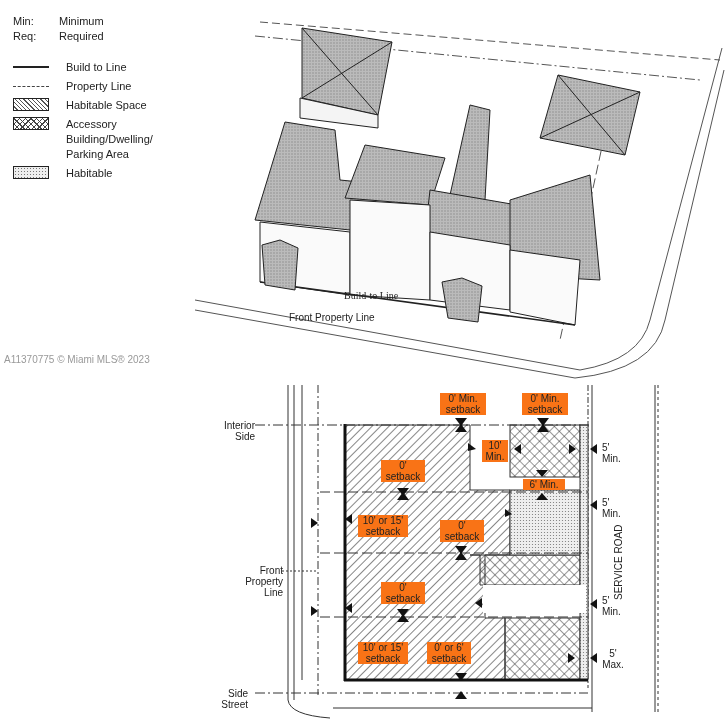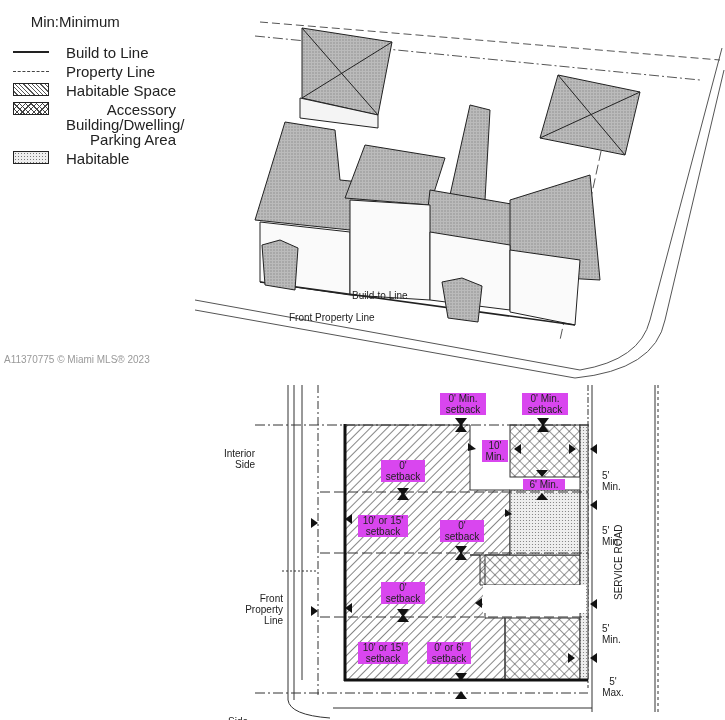--- a/index.html
+++ b/index.html
@@ -1,40 +1,44 @@
 <!DOCTYPE html>
 <html><head>
 <meta charset="utf-8">
 <style>
   html,body{margin:0;padding:0;background:#fff;}
   body{width:725px;height:720px;position:relative;overflow:hidden;font-family:"Liberation Sans",sans-serif;color:#222;}
-  .legend{position:absolute;left:13px;top:14px;font-size:15px;line-height:15px;text-align:right;}
+  .legend{position:absolute;left:13px;top:14px;font-size:11px;line-height:15px;}
   .abbr-row{display:flex;}
   .abbr-row .k{width:46px;}
   .leg-item{display:flex;align-items:flex-start;margin-top:4px;gap:9px;}
   .leg-sym{width:36px;height:13px;margin-right:8px;flex:none;box-sizing:border-box;}
   .sym-solid{border-bottom:2px solid #222;height:8px;}
   .sym-dash{border-bottom:1px dashed #444;height:8px;}
   .sym-box{border:1px solid #222;}
   .hatch{background:repeating-linear-gradient(45deg,#fff 0 2px,#555 2px 3px);}
   .cross{background:repeating-linear-gradient(45deg,transparent 0 3px,#444 3px 4px),repeating-linear-gradient(-45deg,#fff 0 3px,#444 3px 4px);}
   .dots{background-color:#eee;background-image:radial-gradient(#777 0.6px,transparent 0.8px);background-size:3px 3px;}
   .watermark{position:absolute;left:4px;top:354px;font-size:10px;color:#999;}
   .svgwrap{position:absolute;left:0;top:0;}
-  .lbl{position:absolute;font-size:10px;line-height:11px;text-align:center;color:#222;background:#d946ef;padding:0 1px;}
-  .lbl.left{text-align:right;background:transparent;margin-top:28px;}
+  .lbl{position:absolute;font-size:10px;line-height:11px;text-align:center;color:#222;background:#f97316;padding:0 1px;}
+  .lbl.left{text-align:right;background:transparent;}
   .vertical{position:absolute;font-size:10px;transform:rotate(-90deg);transform-origin:left top;white-space:nowrap;}
 </style>
 </head>
 <body>
 
 <div class="legend">
   <div class="abbr-row">
       <span class="k">Min:</span>
       <span>Minimum</span>
+    </div>
+  <div class="abbr-row">
+      <span class="k">Req:</span>
+      <span>Required</span>
     </div>
   <div style="height:12px"></div>
   <div class="leg-item">
       <span class="leg-sym sym-solid"></span>
       <span>Build to Line</span>
     </div>
   <div class="leg-item">
       <span class="leg-sym sym-dash"></span>
       <span>Property Line</span>
     </div>
@@ -162,21 +166,21 @@
       <polygon points="590,505 597,500 597,510"></polygon>
       <polygon points="590,604 597,599 597,609"></polygon>
       <polygon points="590,658 597,653 597,663"></polygon>
       <polygon points="575,658 568,653 568,663"></polygon>
       <polygon points="505,509 512,514 505,517"></polygon>
       <polygon points="475,603 482,598 482,608"></polygon>
     </g>
   </g>
 </svg>
 
-<div class="lbl" style="left:351px;top:290px;background:transparent;">Build-to Line</div>
+<div class="lbl" style="left:343px;top:290px;background:transparent;font-family:Liberation Serif, serif;">Build-to Line</div>
 <div class="lbl" style="left:288px;top:312px;background:transparent;">Front Property Line</div>
 
 <div class="lbl left" style="left:214px;top:420px;width:40px;">Interior Side</div>
 <div class="lbl left" style="left:236px;top:565px;width:46px;">Front Property Line</div>
 <div class="lbl left" style="left:212px;top:688px;width:35px;">Side Street</div>
 <div class="vertical" style="left:613px;top:600px;">SERVICE ROAD</div>
 
 <div class="lbl" style="left:440px;top:393px;width:44px;">0' Min. setback</div>
 <div class="lbl" style="left:522px;top:393px;width:44px;">0' Min. setback</div>
 <div class="lbl" style="left:482px;top:440px;width:24px;">10' Min.</div>

